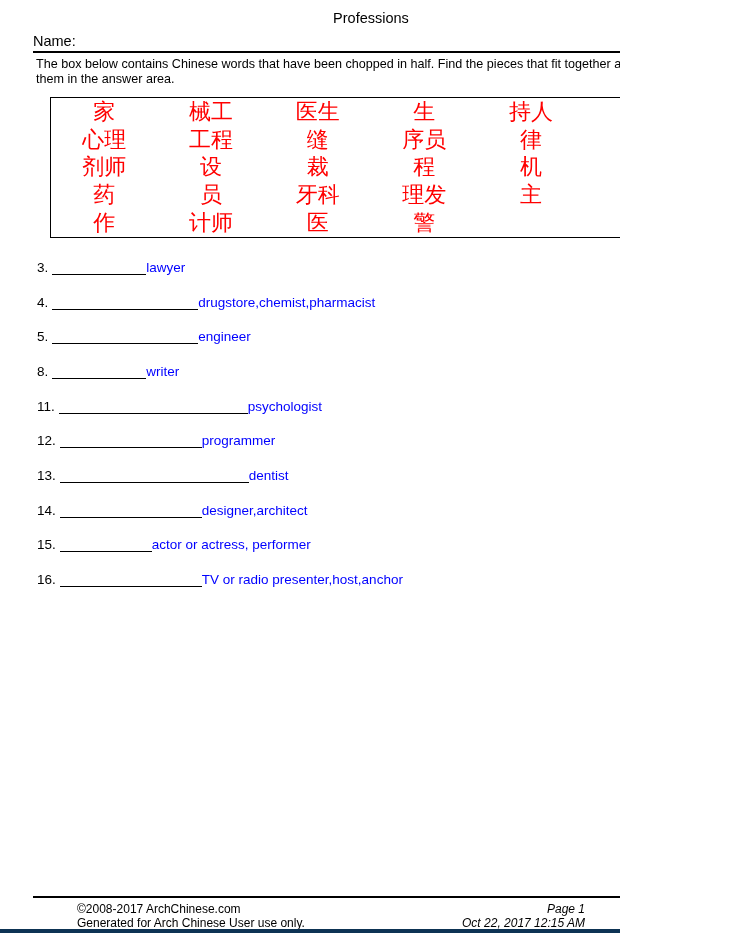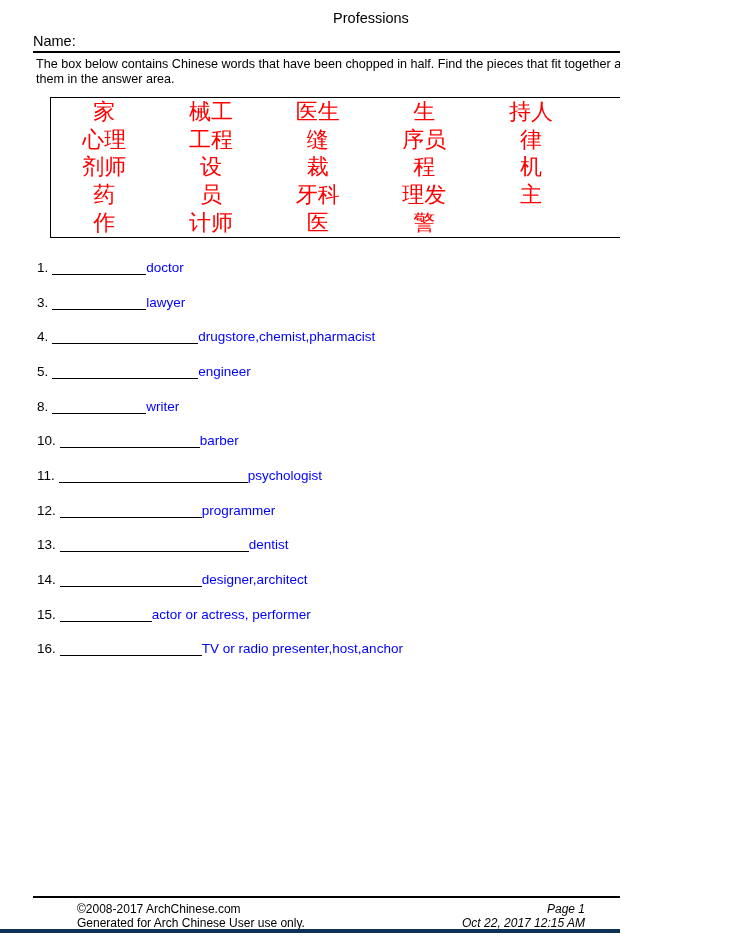--- a/index.html
+++ b/index.html
@@ -122,26 +122,24 @@
       <span class="hanzi-cell">察</span>
       <span class="hanzi-cell">作</span>
       <span class="hanzi-cell">计师</span>
       <span class="hanzi-cell">医</span>
       <span class="hanzi-cell">警</span>
       <span class="hanzi-cell"></span>
       <span class="hanzi-cell"></span>
     </div>
 
   <div class="answer-list">
-      <div class="answer-row"><span class="num">1.</span><span class="blank" style="width: 94px;"></span><span class="ans">doctor</span></div>
       <div class="answer-row"><span class="num">3.</span><span class="blank" style="width: 94px;"></span><span class="ans">lawyer</span></div>
       <div class="answer-row"><span class="num">4.</span><span class="blank" style="width: 146px;"></span><span class="ans">drugstore,chemist,pharmacist</span></div>
       <div class="answer-row"><span class="num">5.</span><span class="blank" style="width: 146px;"></span><span class="ans">engineer</span></div>
       <div class="answer-row"><span class="num">8.</span><span class="blank" style="width: 94px;"></span><span class="ans">writer</span></div>
-      <div class="answer-row"><span class="num">10.</span><span class="blank" style="width: 140px;"></span><span class="ans">barber</span></div>
       <div class="answer-row"><span class="num">11.</span><span class="blank" style="width: 189px;"></span><span class="ans">psychologist</span></div>
       <div class="answer-row"><span class="num">12.</span><span class="blank" style="width: 142px;"></span><span class="ans">programmer</span></div>
       <div class="answer-row"><span class="num">13.</span><span class="blank" style="width: 189px;"></span><span class="ans">dentist</span></div>
       <div class="answer-row"><span class="num">14.</span><span class="blank" style="width: 142px;"></span><span class="ans">designer,architect</span></div>
       <div class="answer-row"><span class="num">15.</span><span class="blank" style="width: 92px;"></span><span class="ans">actor or actress, performer</span></div>
       <div class="answer-row"><span class="num">16.</span><span class="blank" style="width: 142px;"></span><span class="ans">TV or radio presenter,host,anchor</span></div>
     </div>
 
   <div class="footer-rule"></div>
   <div class="footer-left">

